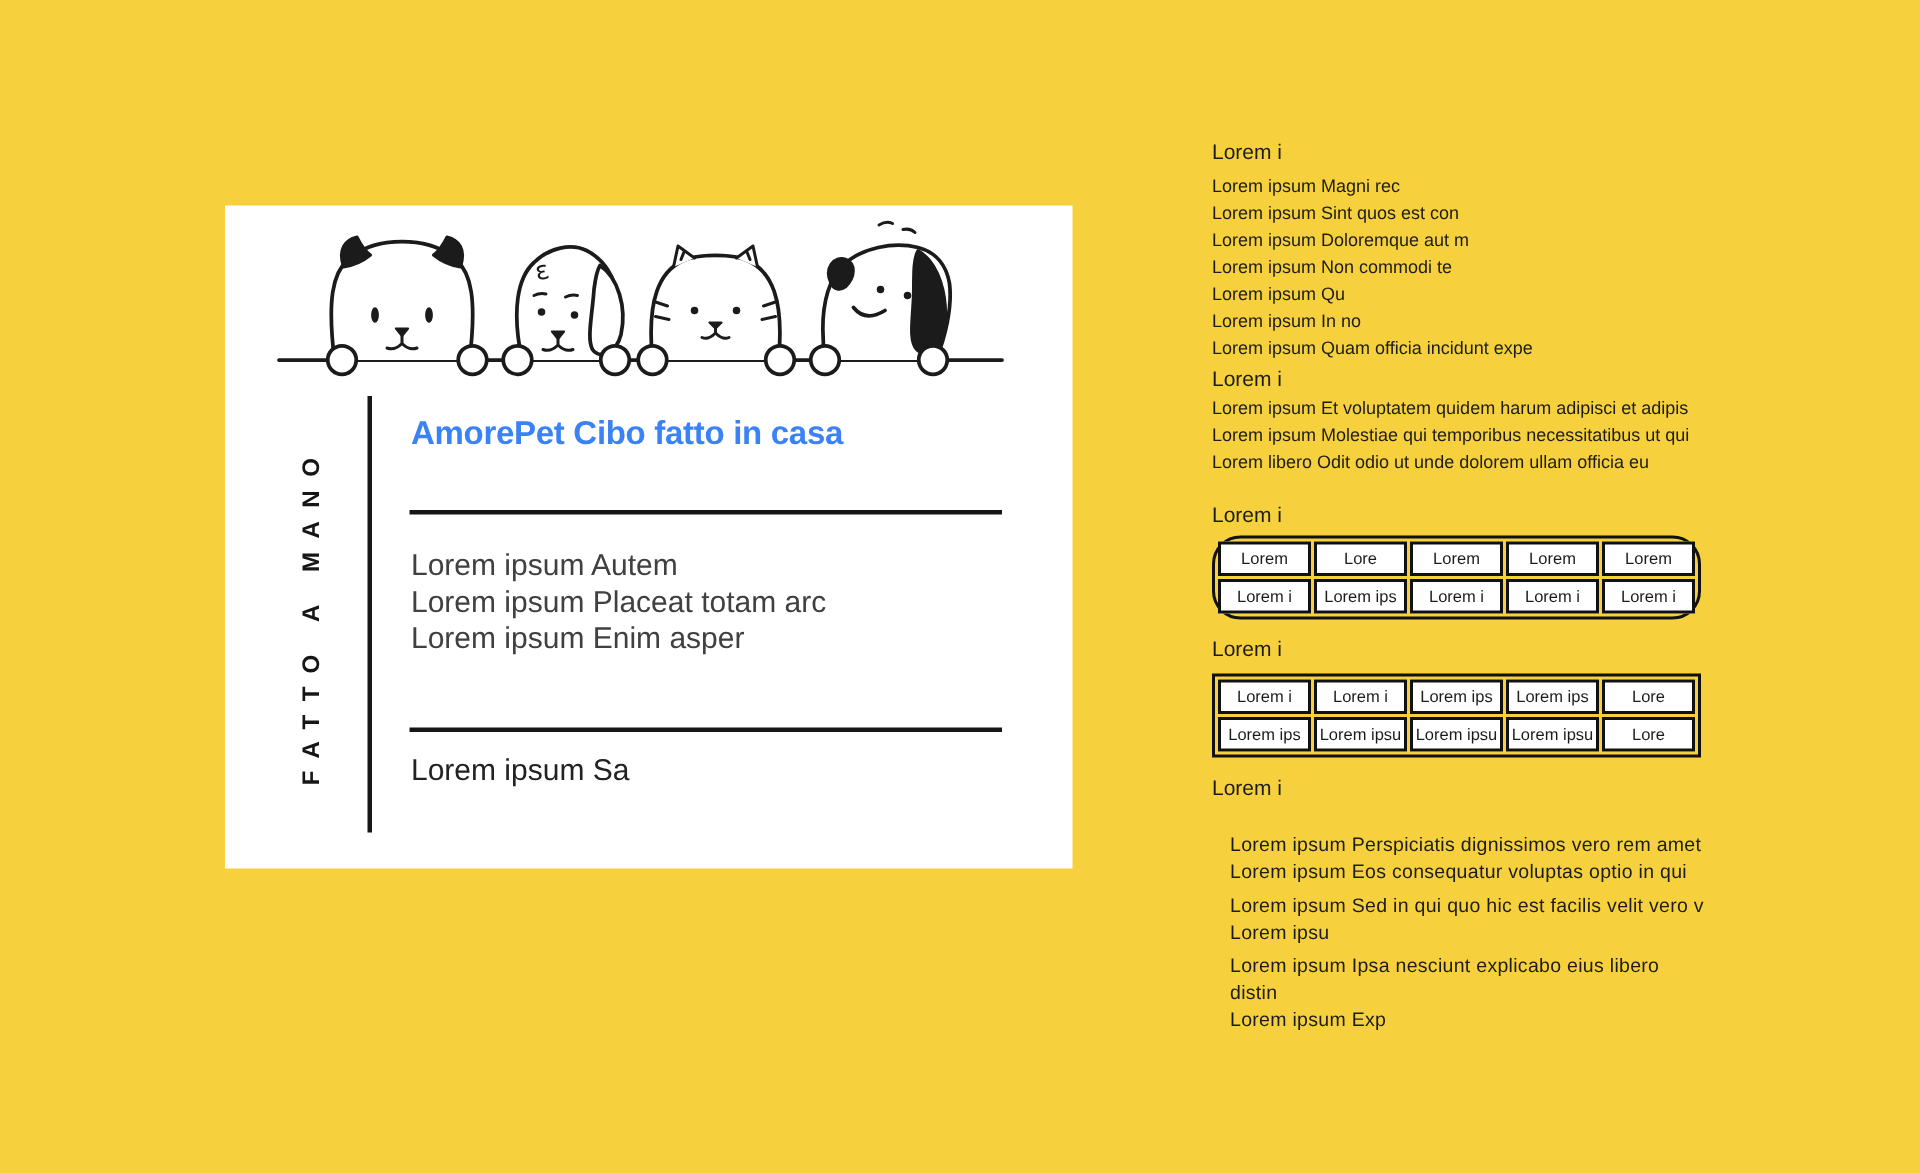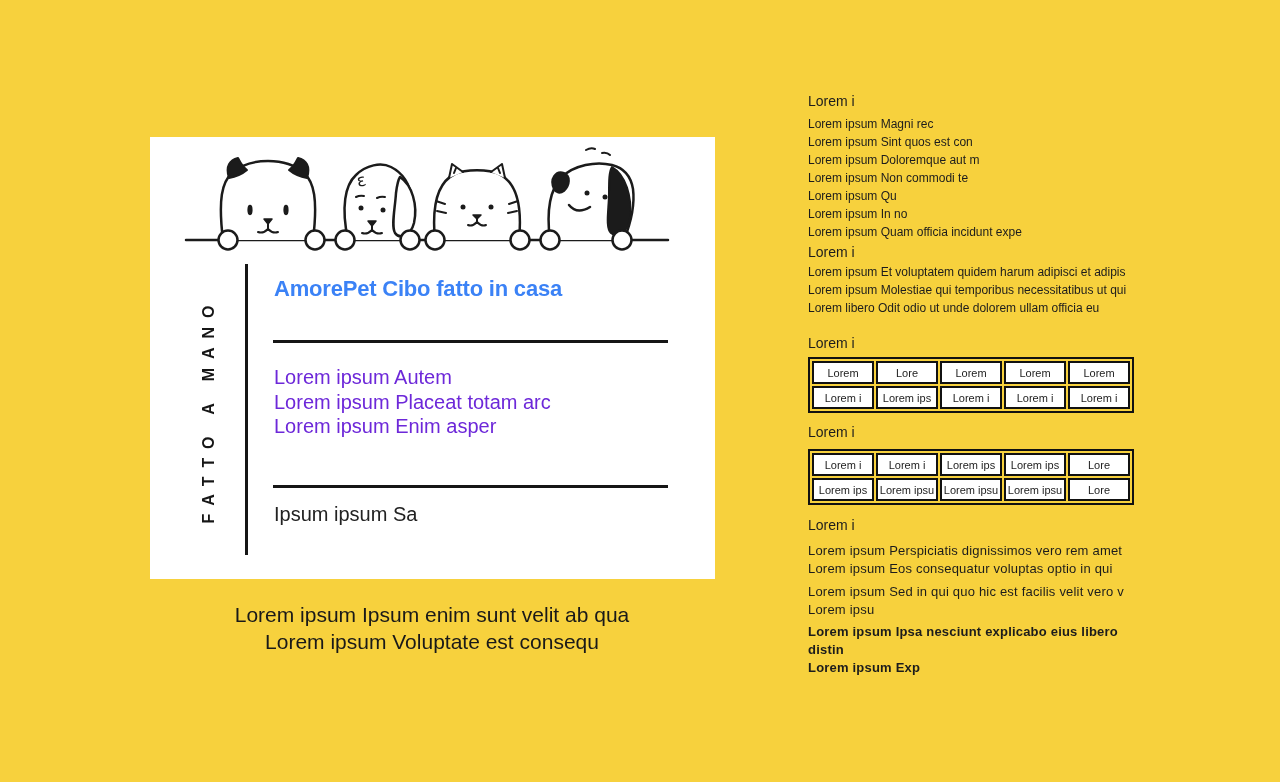--- a/index.html
+++ b/index.html
@@ -12,39 +12,39 @@
   .v-divider{position:absolute;left:95px;top:127px;width:3px;height:291px;background:#161616;}
   .v-label-wrap{position:absolute;left:6px;top:127px;width:106px;height:291px;
     display:flex;align-items:center;justify-content:center;}
   .v-label{transform:rotate(-90deg);white-space:nowrap;font-size:16px;font-weight:600;
     letter-spacing:9px;color:#161616;}
   .card-title{position:absolute;left:124px;top:139px;font-size:22px;font-weight:800;
     letter-spacing:-0.2px;color:#3b82f6;}
   .rule{position:absolute;left:123px;width:395px;height:3px;background:#161616;}
   .rule-1{top:203px;}
   .rule-2{top:348px;}
-  .ingredients{position:absolute;left:124px;top:228px;font-size:20px;line-height:24.5px;color:#6d28d9;}
+  .ingredients{position:absolute;left:124px;top:228px;font-size:20px;line-height:24.5px;color:#404040;}
   .card-footer{position:absolute;left:124px;top:366px;font-size:20px;color:#222;}
 
   
   .caption{position:absolute;left:132px;top:601px;width:600px;text-align:center;
     font-size:21px;line-height:27px;color:#191919;}
 
   
   .panel{position:absolute;left:808px;top:0;width:345px;height:578px;color:#1c1c1c;}
   .sec-h{position:absolute;left:0;font-size:14px;line-height:16px;font-weight:500;}
   .sec-list{position:absolute;left:0;font-size:12px;line-height:18px;}
   .sec-list.wide{font-size:13px;letter-spacing:0.2px;}
   .h1{top:93px;}  .l1{top:115px;}
   .h2{top:244px;} .l2{top:263px;}
-  .h3{top:335px;} .t1{top:357px;}
+  .h3{top:335px;} .t1{top:357px;border-radius:19px;}
   .h4{top:424px;} .t2{top:449px;}
   .h5{top:517px;}
-  .g1{top:542px;} .g2{top:583px;} .g3{top:623px;font-weight:bold;} .g4{top:664px;}
-  .group{margin:0;}
+  .g1{top:542px;} .g2{top:583px;} .g3{top:623px;} .g4{top:664px;}
+  .group{margin:12px;}
 
   table.grid{position:absolute;left:0;width:326px;border-collapse:separate;border-spacing:2px;
     border:2px solid #111;table-layout:fixed;background:transparent;}
   table.grid td{border:2px solid #111;background:#ffffff;font-size:11px;text-align:center;
     padding:2px 0;height:15px;overflow:hidden;white-space:nowrap;}
 </style>
 </head>
 <body>
 
 <div class="stage">
@@ -118,27 +118,23 @@
     <div class="card-title">AmorePet Cibo fatto in casa</div>
     <div class="rule rule-1"></div>
 
     <div class="ingredients">
       <div>Lorem ipsum Autem</div>
       <div>Lorem ipsum Placeat totam arc</div>
       <div>Lorem ipsum Enim asper</div>
     </div>
 
     <div class="rule rule-2"></div>
-    <div class="card-footer">Ipsum ipsum Sa</div>
+    <div class="card-footer">Lorem ipsum Sa</div>
   </div>
 
-  <div class="caption">
-    <div>Lorem ipsum Ipsum enim sunt velit ab qua</div>
-    <div>Lorem ipsum Voluptate est consequ</div>
-  </div>
 
   <div class="panel">
 
     <div class="sec-h h1">Lorem i</div>
     <div class="sec-list l1">
       <div>Lorem ipsum Magni rec</div>
       <div>Lorem ipsum Sint quos est con</div>
       <div>Lorem ipsum Doloremque aut m</div>
       <div>Lorem ipsum Non commodi te</div>
       <div>Lorem ipsum Qu</div>

